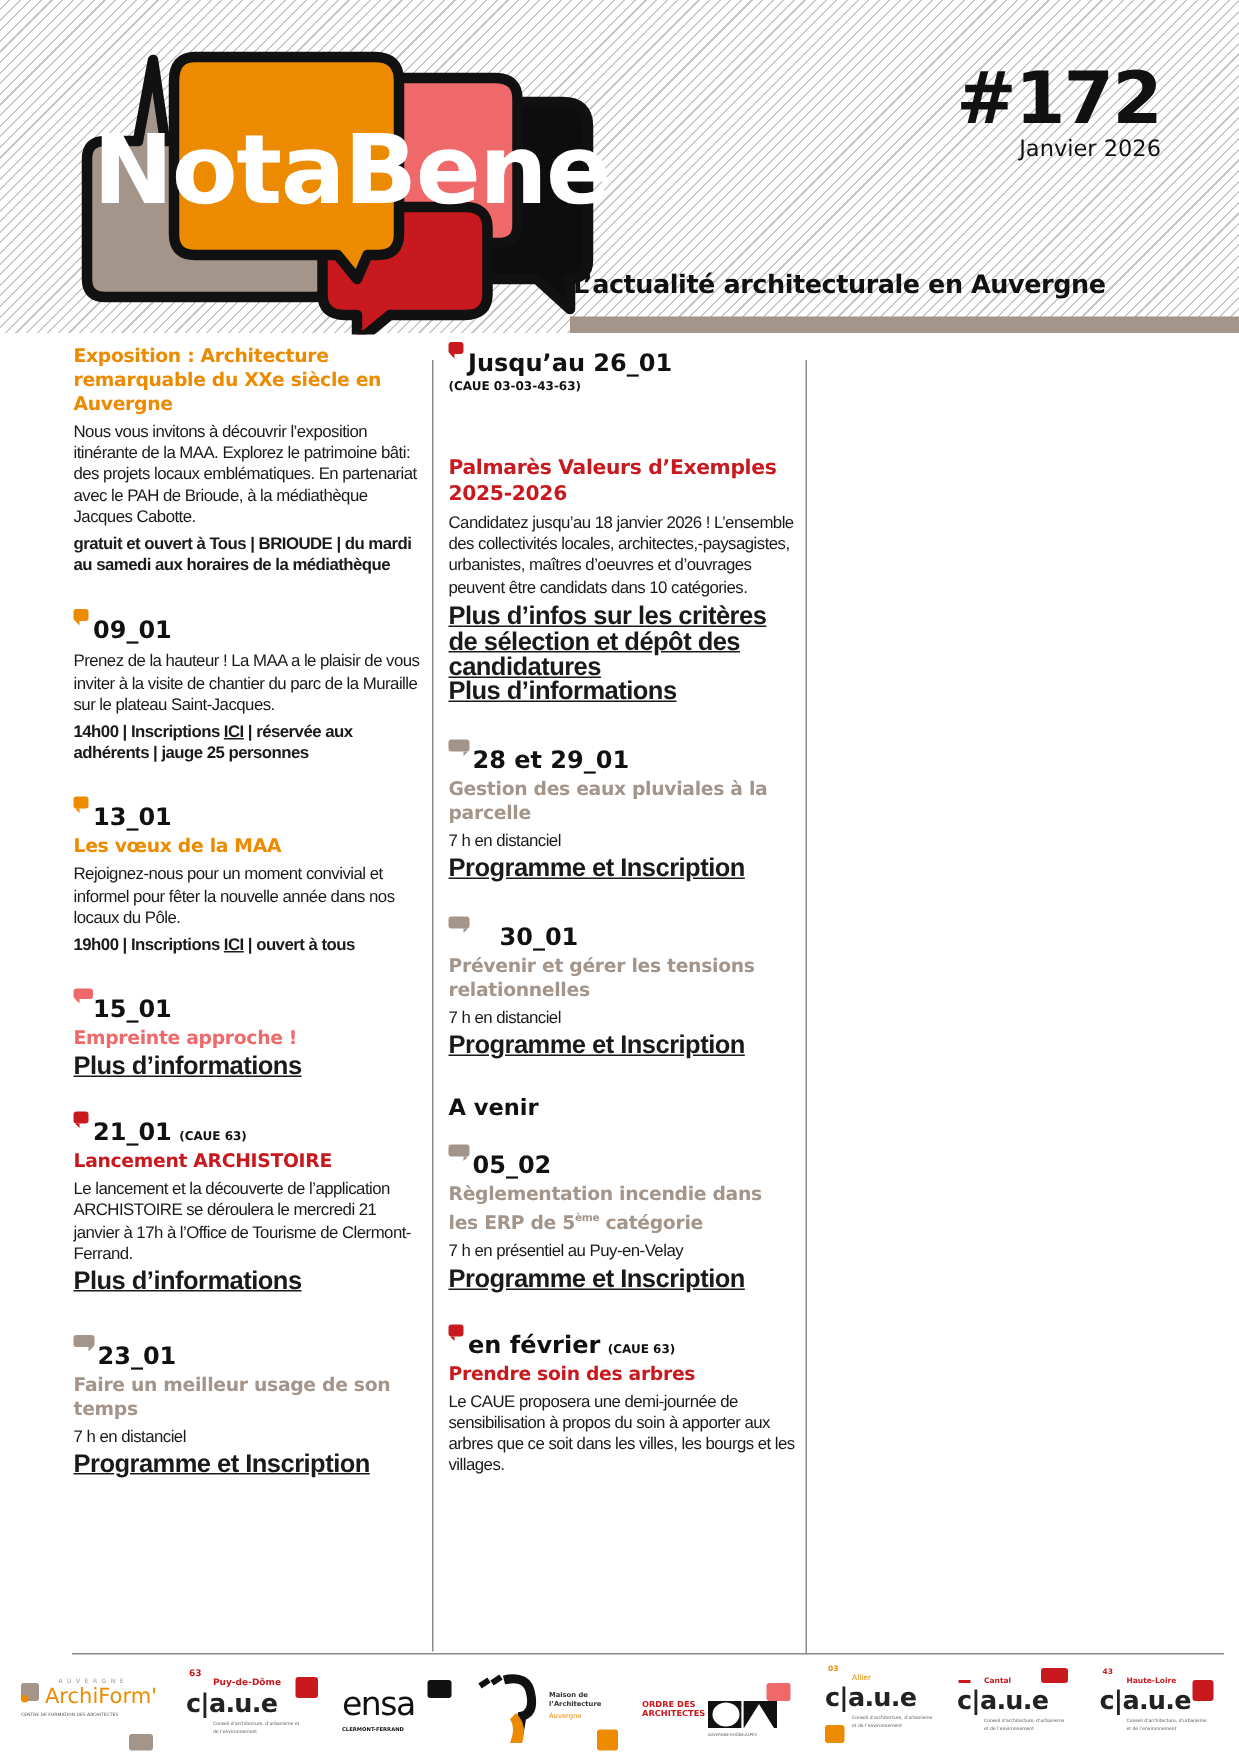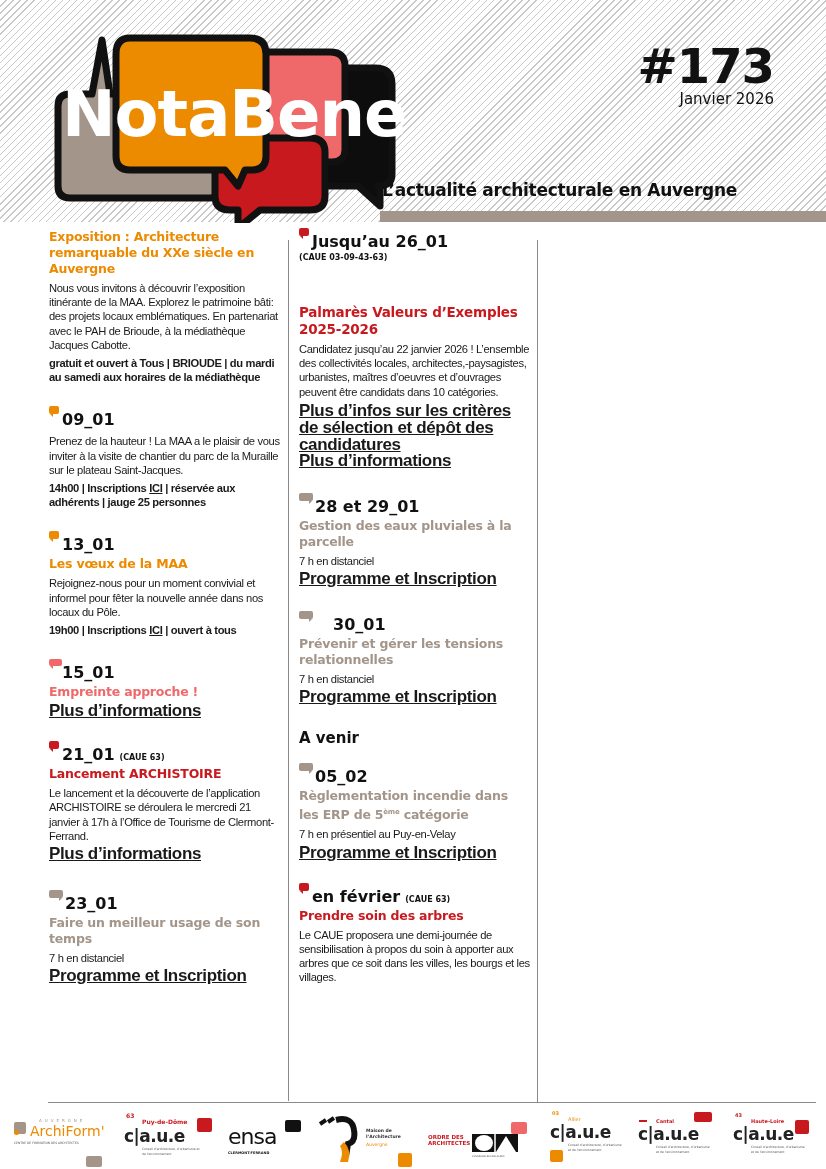--- a/index.html
+++ b/index.html
@@ -70,21 +70,21 @@
 
     <path d="M195 24 L290 24 Q305 24 305 38 L305 122 Q305 134 292 134 L278 134 L270 150 L258 134 L195 134 Q182 134 182 122 L182 38 Q182 24 195 24 Z" fill="#f0696a" stroke="#111" stroke-width="7" stroke-linejoin="round"></path>
 
     <path d="M178 110 L270 110 Q285 110 285 124 L285 168 Q285 182 270 182 L220 182 L198 200 L198 182 L190 182 Q175 182 175 168 L175 124 Q175 110 178 110 Z" fill="#c8191f" stroke="#111" stroke-width="7" stroke-linejoin="round"></path>
 
     <path d="M90 10 L210 10 Q226 10 226 26 L226 128 Q226 142 212 142 L205 142 L198 158 L185 142 L90 142 Q76 142 76 128 L76 26 Q76 10 90 10 Z" fill="#ec8a00" stroke="#111" stroke-width="7" stroke-linejoin="round"></path>
   </svg>
   <div class="logo-word">NotaBene</div>
 
   <div class="issue">
-    <div class="issue-number">#173</div>
+    <div class="issue-number">#172</div>
     <div class="issue-date">Janvier 2026</div>
   </div>
   <div class="tagline">L’actualité architecturale en Auvergne</div>
   <div class="ribbon"></div>
 </div>
 
 <div class="vline" style="left:288px; top:240px; height:861px;"></div>
 <div class="vline" style="left:537px; top:240px; height:863px;"></div>
 <div class="hline" style="left:48px; top:1102px; width:768px;"></div>
 
@@ -146,23 +146,23 @@
   </div>
 </div>
 
 <div class="col col-2">
 
   <div class="event">
     <div class="date-row">
       <span class="bubble red"></span>
       <span class="date">Jusqu’au 26_01</span>
     </div>
-    <div class="date-sub-line">(CAUE 03-09-43-63)</div>
+    <div class="date-sub-line">(CAUE 03-03-43-63)</div>
     <div class="title red" style="font-size:13.5px; line-height:17px;margin-top:40px;">Palmarès Valeurs d’Exemples 2025-2026</div>
-    <div class="body">Candidatez jusqu’au 22 janvier 2026 ! L’ensemble des collectivités locales, architectes,-paysagistes, urbanistes, maîtres d’oeuvres et d’ouvrages peuvent être candidats dans 10 catégories.</div>
+    <div class="body">Candidatez jusqu’au 18 janvier 2026 ! L’ensemble des collectivités locales, architectes,-paysagistes, urbanistes, maîtres d’oeuvres et d’ouvrages peuvent être candidats dans 10 catégories.</div>
     <a class="link" style="line-height:17px;">Plus d’infos sur les critères de sélection et dépôt des candidatures</a>
     <a class="link" style="margin-top:0;">Plus d’informations</a>
   </div>
 
   <div class="event" style="margin-top:24px;">
     <div class="date-row">
       <span class="bubble taupe"></span>
       <span class="date" style="margin-left:3px;">28 et 29_01</span>
     </div>
     <div class="title taupe">Gestion des eaux pluviales à la parcelle</div>

